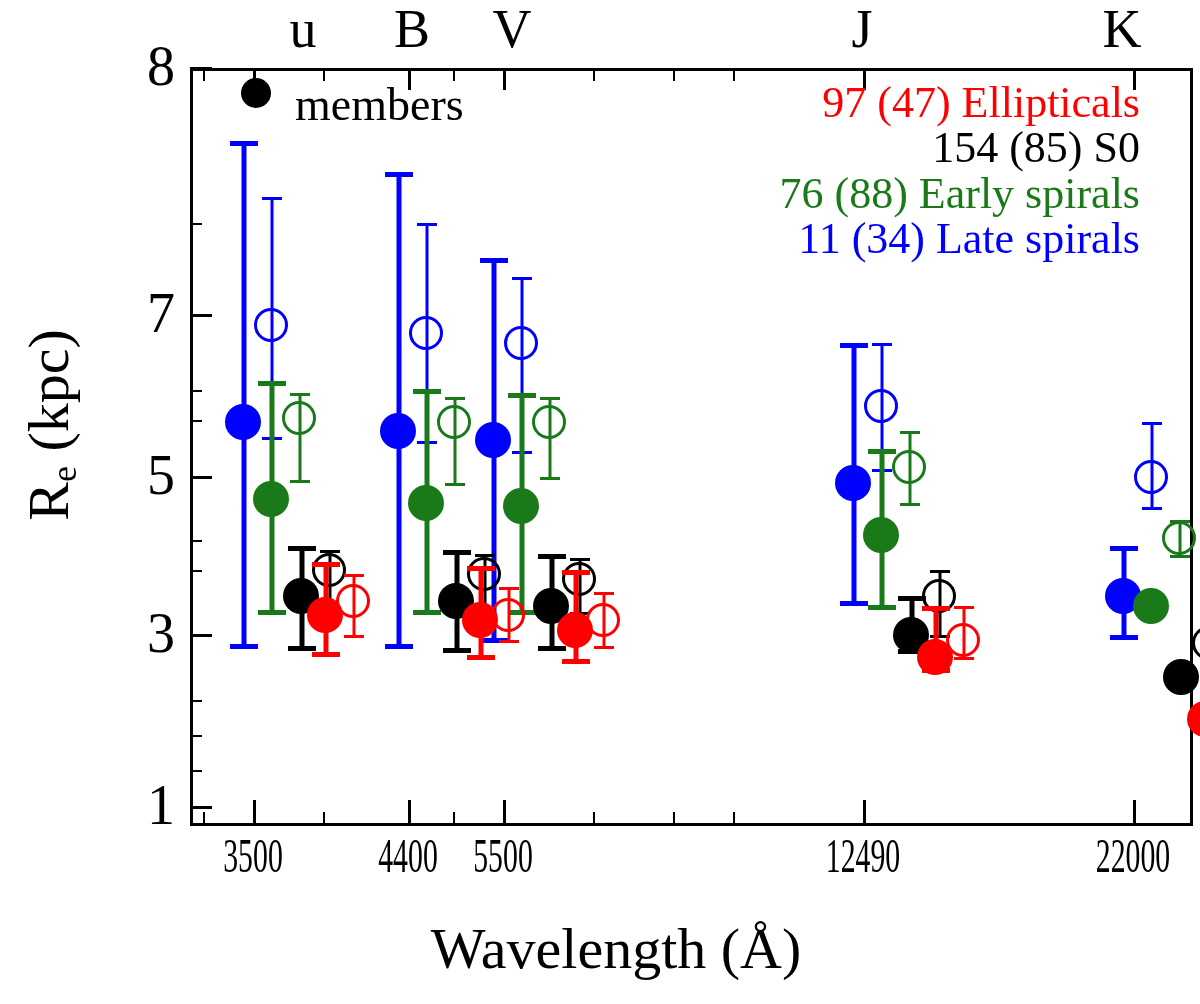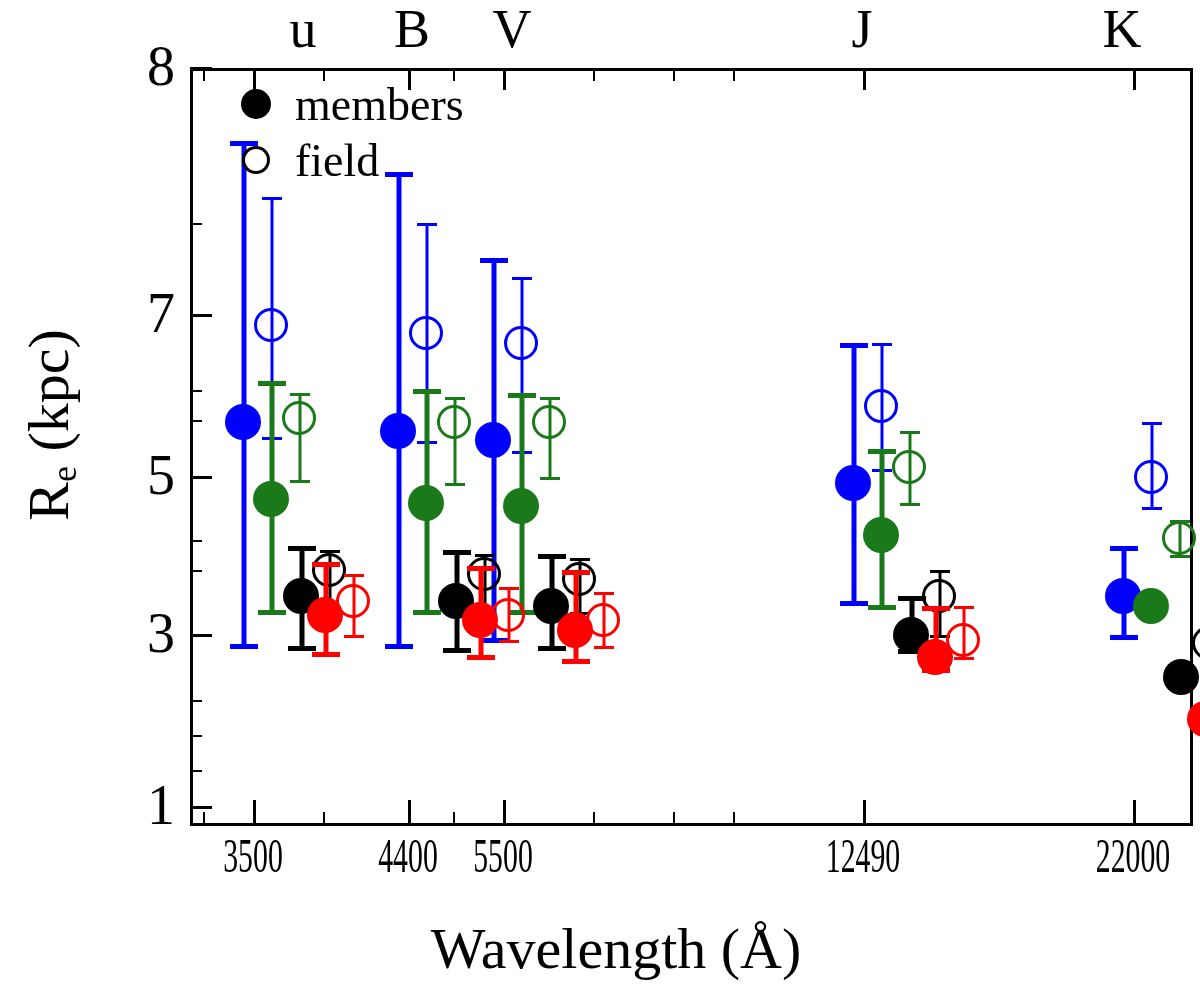--- a/index.html
+++ b/index.html
@@ -27,21 +27,21 @@
                 line-height:1;white-space:nowrap;}
 
   .axis-title-x{position:absolute;left:16px;top:915px;width:1200px;text-align:center;
                 font-size:58px;color:#000;}
   .axis-title-y{position:absolute;font-size:58px;color:#000;white-space:nowrap;
                 left:-150px;top:390px;width:400px;text-align:center;
                 transform:rotate(-90deg);transform-origin:center center;}
   .axis-title-y sub{font-size:36px;vertical-align:-.22em;}
 
   .legend{position:absolute;left:225px;top:78px;font-size:46px;color:#000;}
-  .legend .row{display:flex;align-items:center;height:52px;margin-bottom:4px;}
+  .legend .row{display:flex;align-items:flex-start;height:52px;margin-bottom:4px;}
   .legend .sym{width:62px;display:flex;justify-content:center;align-items:center;}
   .legend .dot-f{width:30px;height:30px;border-radius:50%;background:#000;}
   .legend .dot-o{width:28px;height:28px;border-radius:50%;background:#fff;
                  border:3px solid #000;box-sizing:border-box;}
   .legend .txt{margin-left:8px;}
 
   .keylist{position:absolute;right:60px;top:80px;text-align:right;
            font-size:44px;line-height:1.03;}
   .keylist div{white-space:nowrap;}
 
@@ -330,27 +330,27 @@
       <div class="pt filled" style="left: 1187px; top: 701.386px; width: 36px; height: 36px; background: rgb(255, 0, 0);"></div>
     </div>
 
 <div class="legend">
   <div class="row">
     <span class="sym">
           <span class="dot-f"></span>
         </span>
     <span class="txt">members</span>
   </div>
-  <div class="row">
-    <span class="sym">
-          <span class="dot-o"></span>
-        </span>
-    <span class="txt">field</span>
-  </div>
 </div>
 
+<div class="keylist">
+  <div style="color: rgb(255, 0, 0);">97 (47) Ellipticals</div>
+  <div style="color: rgb(0, 0, 0);">154 (85) S0</div>
+  <div style="color: rgb(26, 122, 26);">76 (88) Early spirals</div>
+  <div style="color: rgb(0, 0, 255);">11 (34) Late spirals</div>
+</div>
 
 <div class="axis-title-x">Wavelength (Å)</div>
 <div class="axis-title-y">
   <span>R</span><sub>e</sub><span> (kpc)</span>
 </div>
 
 </div>
 
 </body></html>

